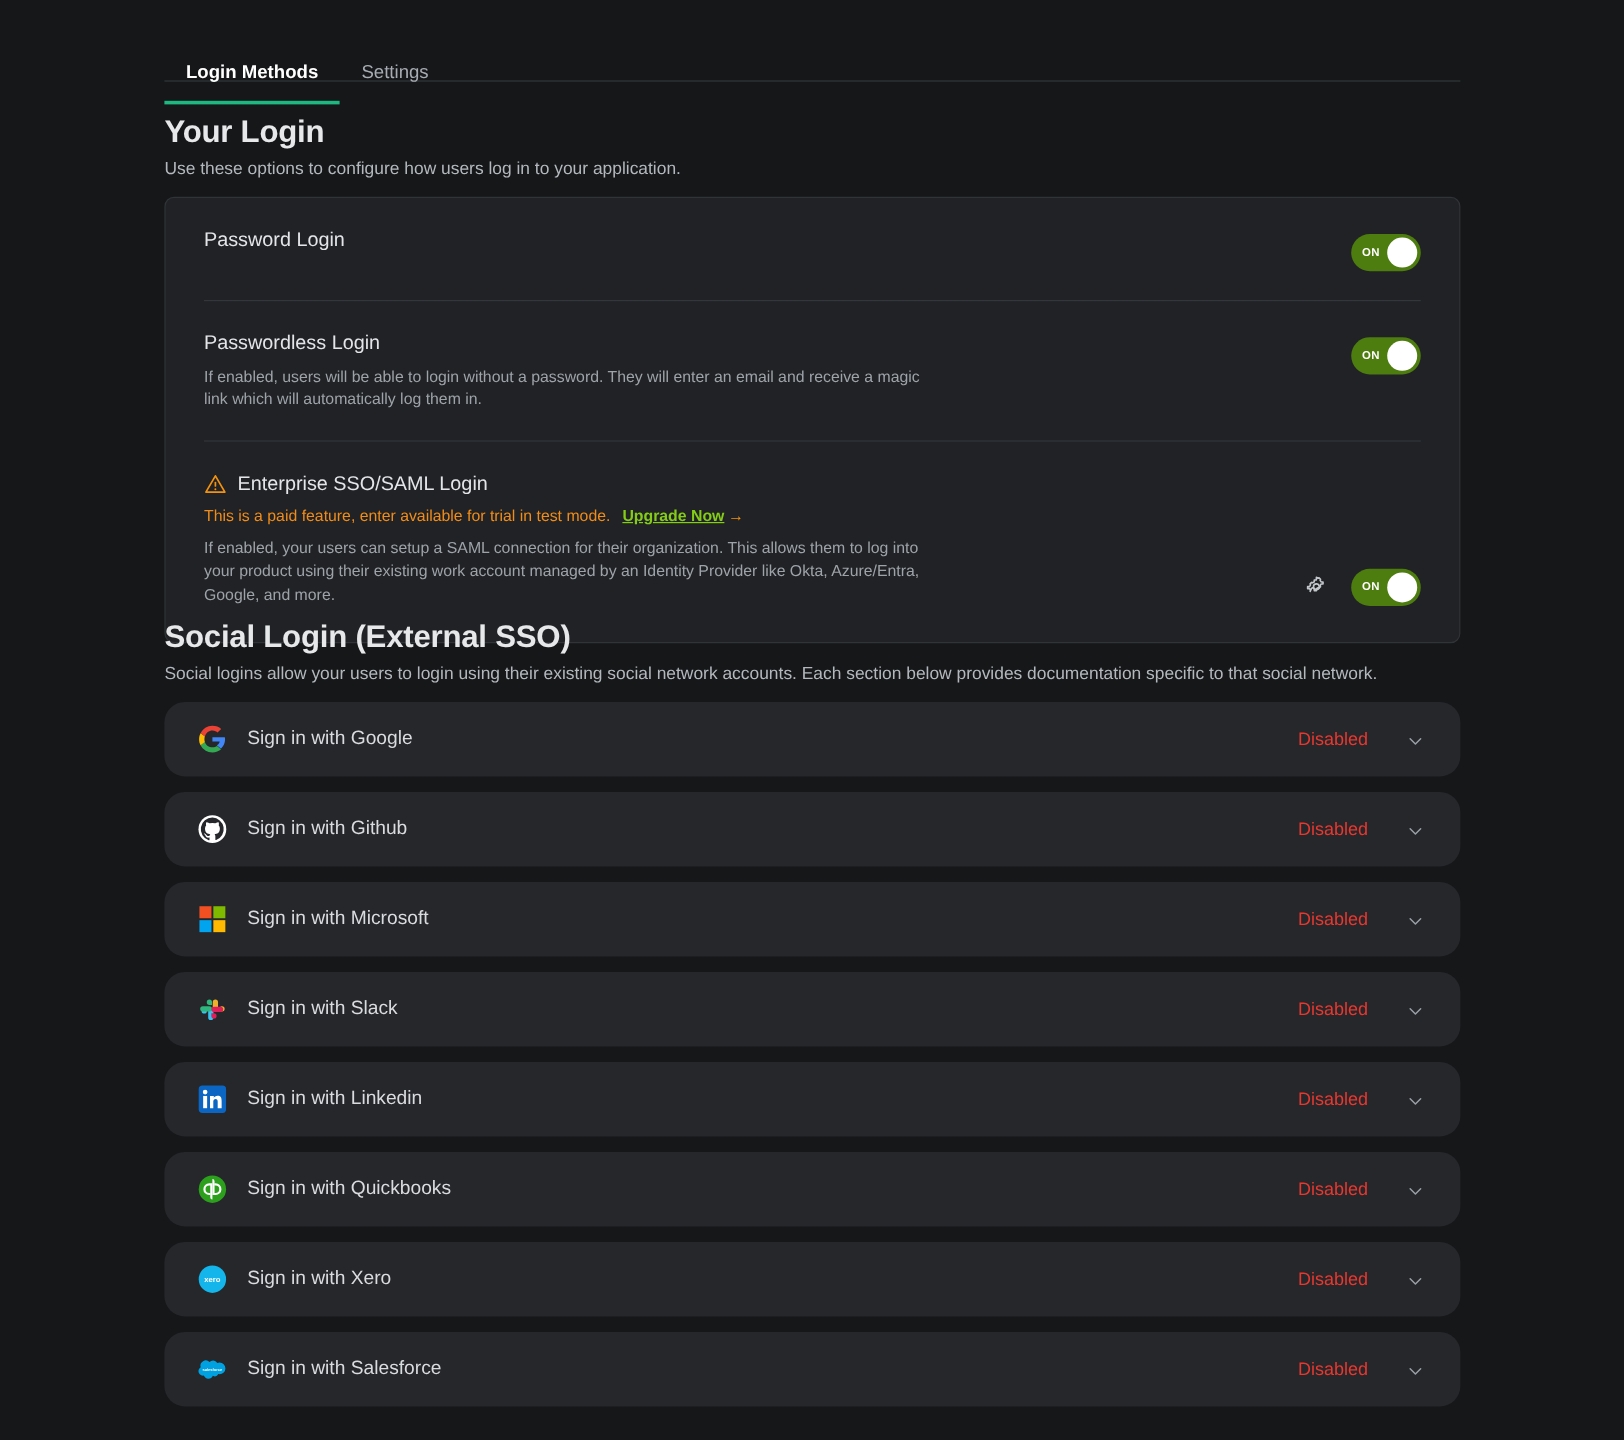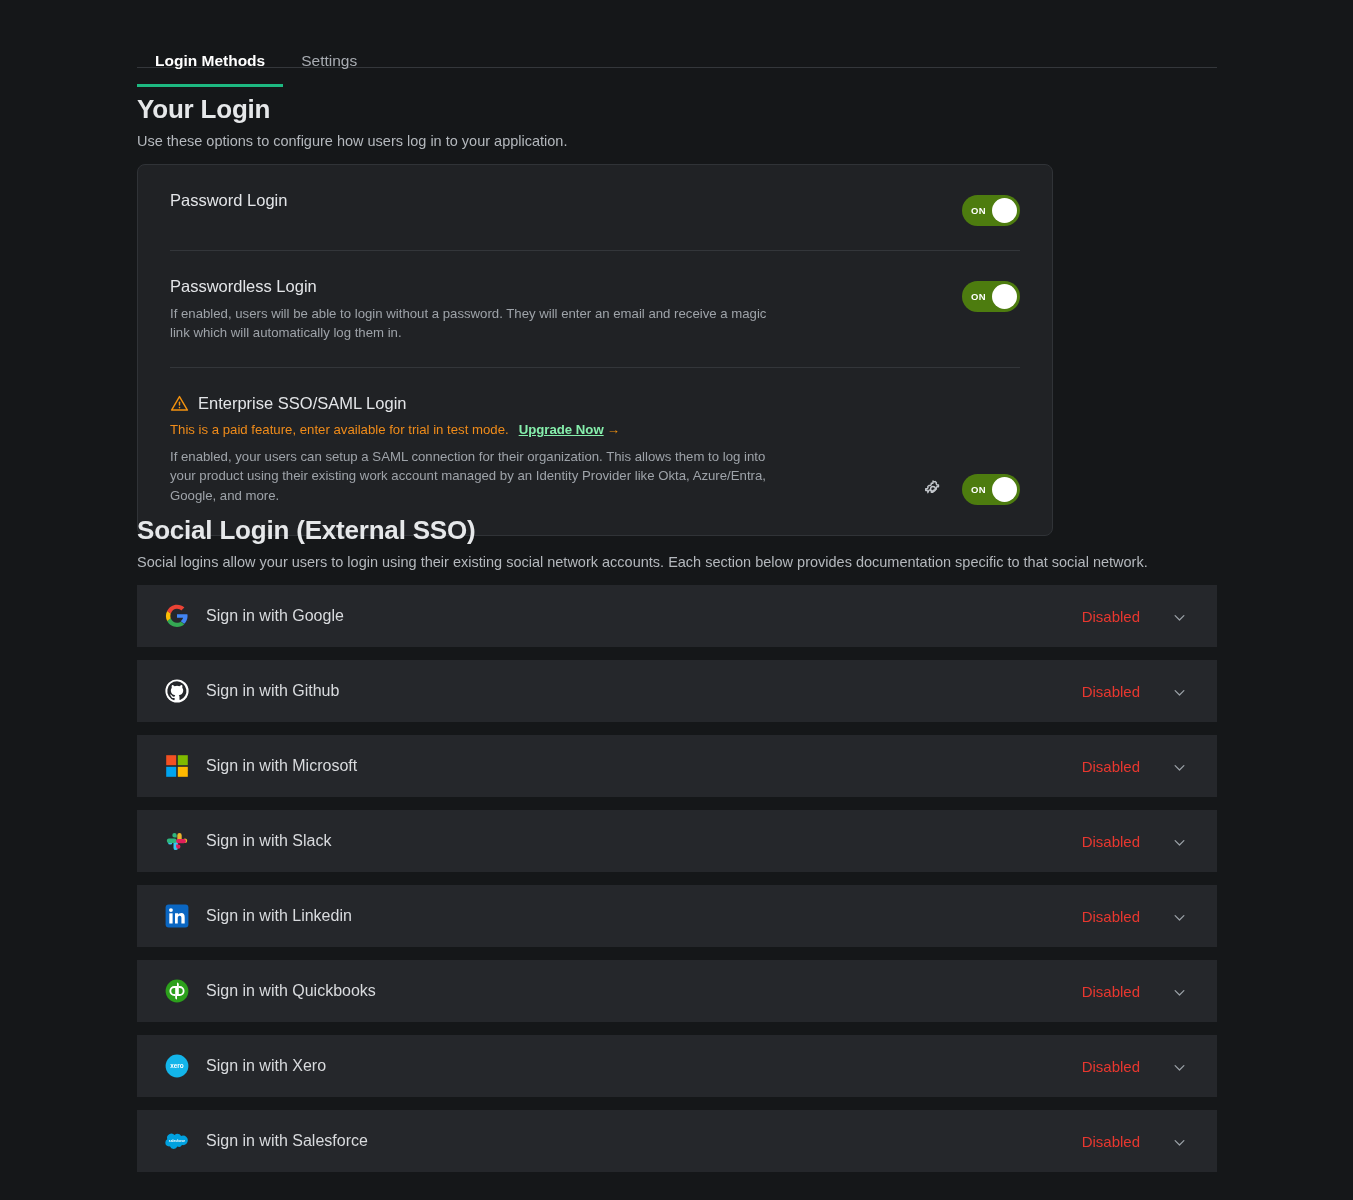--- a/index.html
+++ b/index.html
@@ -53,21 +53,21 @@
     color: #b4b8bd;
     margin-top: 8px;
   }
   #your-login-head { position: absolute; left: 137px; top: 94px; }
   #social-login-head { position: absolute; left: 137px; top: 515px; }
 
   
   .card {
     position: absolute;
     left: 137px; top: 164px;
-    width: 916px;
+    width: 1080px;
     background: #202225;
     border: 1px solid #303337;
     border-radius: 8px;
     padding: 0 32px;
   }
   .card-row {
     display: flex;
     align-items: flex-start;
     padding: 26px 0 24px 0;
     border-bottom: 1px solid #33363a;
@@ -87,21 +87,21 @@
     line-height: 1.47;
     max-width: 610px;
   }
   .row-warn {
     font-size: 13.2px;
     color: #f08c1a;
     margin-top: 7px;
     line-height: 1.45;
   }
   .upgrade-link {
-    color: #86efac;
+    color: #84cc16;
     font-weight: bold;
     text-decoration: underline;
     margin-left: 10px;
     cursor: pointer;
   }
   .upgrade-arrow { color: #f3920f; margin-left: 3px; }
   .row-aside { display: flex; align-items: center; gap: 18px; padding-top: 4px; }
 
   
   .toggle {
@@ -124,21 +124,21 @@
     width: 25px; height: 25px; border-radius: 50%;
     background: #ffffff;
   }
   .gear { cursor: pointer; display: block; }
 
   
   .social-list { position: absolute; left: 137px; top: 585px; width: 1080px; }
   .social-row {
     height: 62px;
     background: #25272b;
-    border-radius: 0;
+    border-radius: 17px;
     margin-bottom: 13px;
     display: flex;
     align-items: center;
     padding: 0 30px 0 28px;
     cursor: pointer;
   }
   .social-left { display: flex; align-items: center; gap: 17px; flex: 1; }
   .social-label { font-size: 16px; color: #d9dbde; }
   .social-right { display: flex; align-items: flex-end; gap: 32px; }
   .status-disabled { font-size: 15px; color: #e8372f; }

